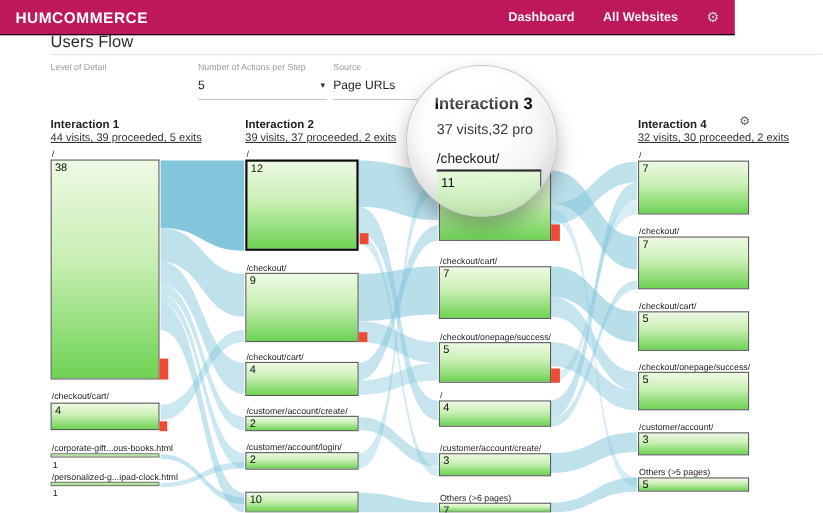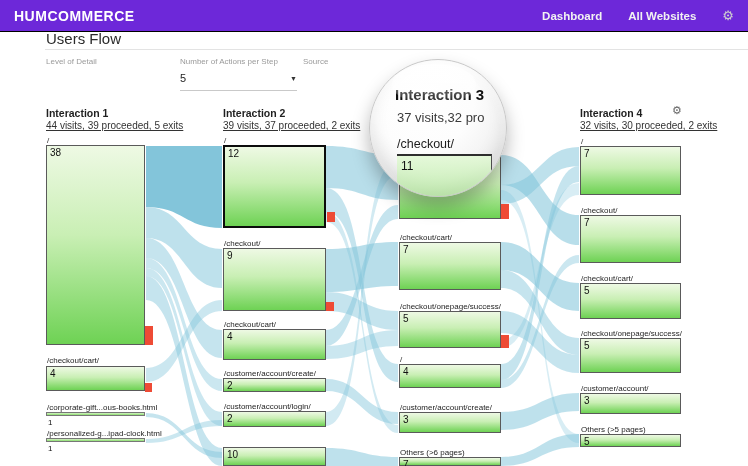--- a/index.html
+++ b/index.html
@@ -1,19 +1,19 @@
 <!DOCTYPE html>
 <html><head>
 <meta charset="utf-8">
 <style>
   html,body{margin:0;padding:0;}
   body{width:748px;height:466px;position:relative;overflow:hidden;background:#fff;
        font-family:"Liberation Sans",sans-serif;-webkit-font-smoothing:antialiased;}
   
-  .appbar{position:absolute;left:0;top:0;width:748px;height:32px;background:#6d28d9;
+  .appbar{position:absolute;left:0;top:0;width:668px;height:32px;background:#be185d;
           display:flex;align-items:center;justify-content:space-between;padding:0 14px;
           box-sizing:border-box;z-index:30;border-bottom:1px solid #000;}
   .brand{color:#fff;font-weight:bold;font-size:14px;letter-spacing:.5px;}
   .nav{display:flex;align-items:center;gap:26px;margin-left:32px;}
   .nav-item{color:#f2f2f2;font-size:11.5px;font-weight:bold;cursor:pointer;}
   .nav-gear{color:#cfcfcf;font-size:13px;cursor:pointer;line-height:1;}
   
   .page-title{position:absolute;left:46px;top:30px;font-size:15px;color:#2b2b2b;z-index:4;}
   .title-rule{position:absolute;left:45px;right:0;top:49px;height:1px;background:#e3e3e3;z-index:1;}
   .filter{position:absolute;top:57px;z-index:4;}
@@ -70,20 +70,23 @@
 </div>
 <div class="filter" style="left:180px;width:117px;">
   <div class="flabel">Number of Actions per Step</div>
   <div class="fval">
       <span>5</span>
     <span class="caret">▼</span>
     </div>
 </div>
 <div class="filter" style="left:303px;width:125px;">
   <div class="flabel">Source</div>
+  <div class="fval">
+      <span>Page URLs</span>
+    </div>
 </div>
 
 <svg class="ribbons" width="748" height="466" viewBox="0 0 748 466">
 
   <path class="rb" fill-opacity="0.96" d="M146,146 L222,146 L222,228 C184,228 184,207 146,207 Z"></path>
   <path class="rb" fill-opacity="0.50" d="M146,207 C184,207 184,249 222,249 L222,288 C184,288 184,238 146,238 Z"></path>
   <path class="rb" fill-opacity="0.45" d="M146,238 C184,238 184,330 222,330 L222,358 C184,358 184,258 146,258 Z"></path>
   <path class="rb" fill-opacity="0.40" d="M146,258 C184,258 184,379 222,379 L222,391 C184,391 184,268 146,268 Z"></path>
   <path class="rb" fill-opacity="0.40" d="M146,268 C184,268 184,412 222,412 L222,426 C184,426 184,276 146,276 Z"></path>
   <path class="rb" fill-opacity="0.45" d="M146,276 C184,276 184,448 222,448 L222,466 C184,466 184,300 146,300 Z"></path>

